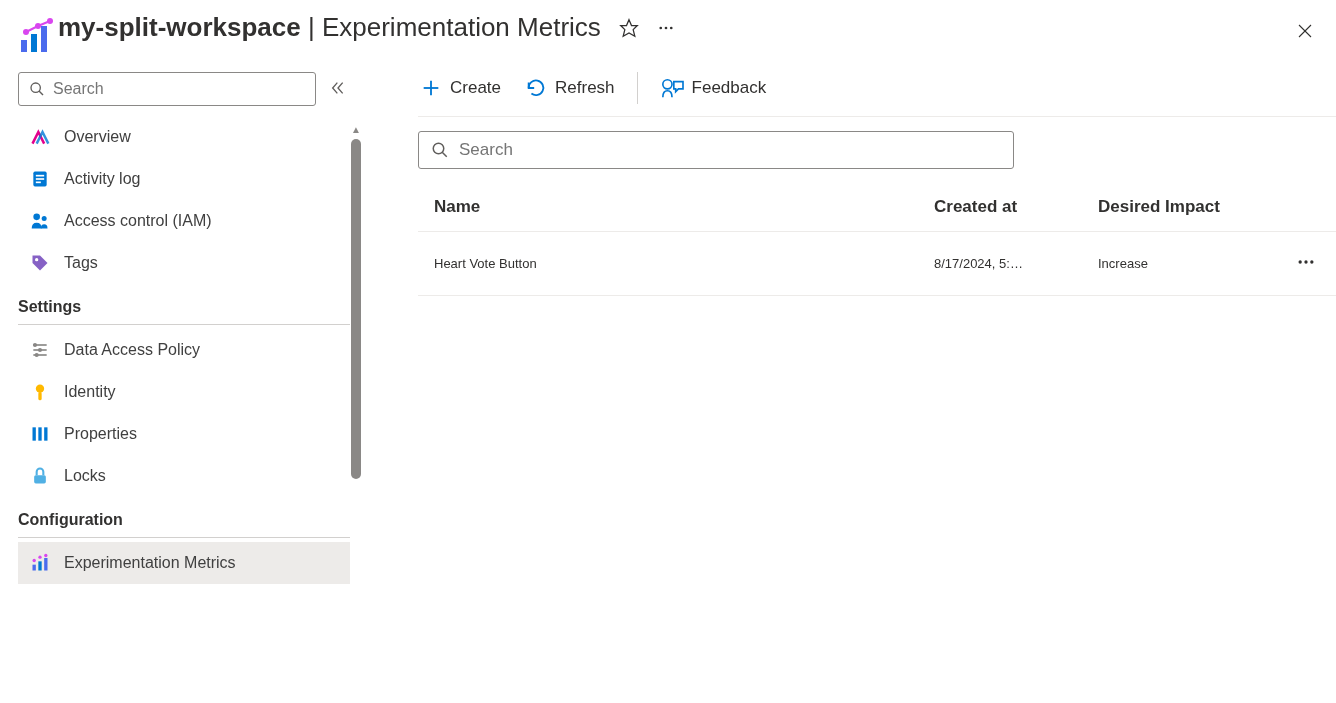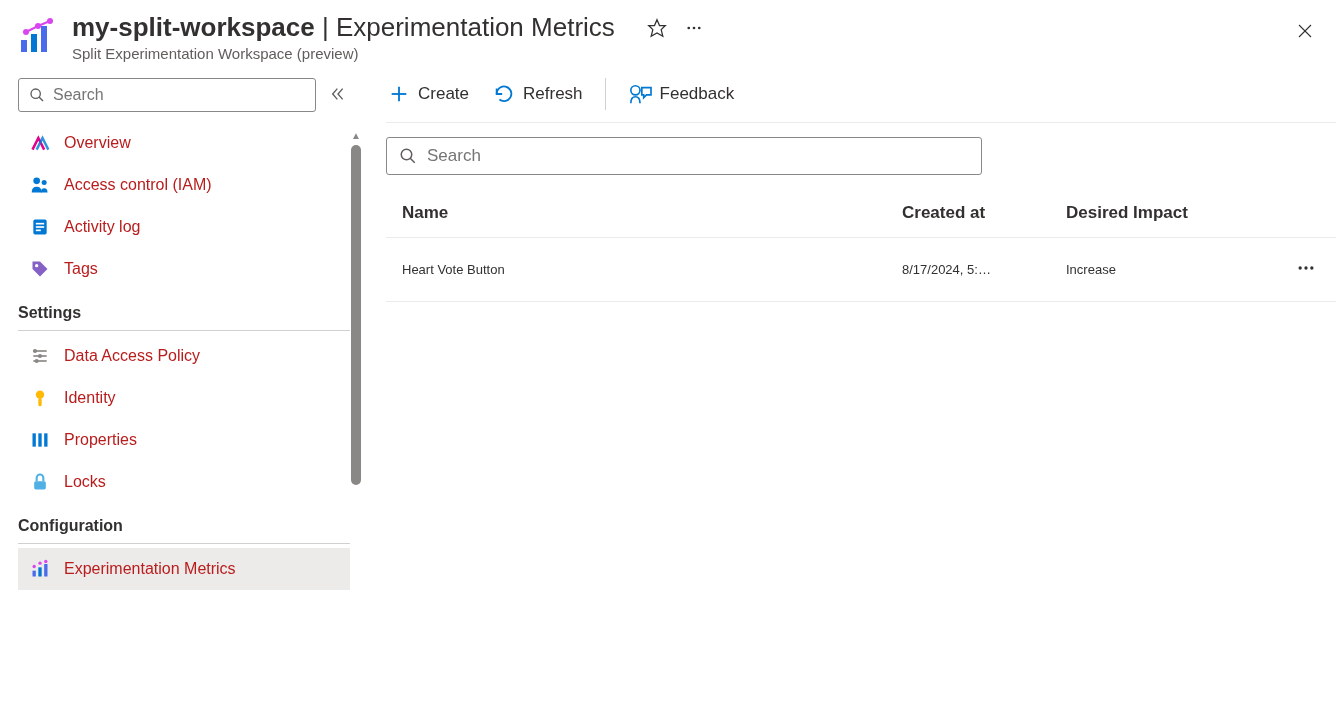--- a/index.html
+++ b/index.html
@@ -9,21 +9,20 @@
       color: #323130;
       background: #fff;
       width: 1336px;
       height: 703px;
       overflow: hidden;
     }
     .header {
       display: flex;
       align-items: flex-start;
       padding: 12px 18px 8px 18px;
-      gap: 14px;
     }
     .header-icon { width: 40px; height: 40px; flex-shrink: 0; margin-top: 4px; }
     .header-text { flex: 0 0 auto; }
     .header-title { font-size: 26px; font-weight: 400; color: #323130; }
     .header-title .bold { font-weight: 600; }
     .header-subtitle { font-size: 15px; color: #605e5c; margin-top: 2px; }
     .header-actions { display: flex; align-items: center; gap: 18px; margin-left: 18px; margin-top: 6px; }
     .close-btn { margin-left: auto; margin-top: 6px; padding: 4px; cursor: pointer; }
     .content { display: flex; height: calc(100% - 80px); }
     .sidebar { width: 362px; padding: 8px 0 0 18px; position: relative; }
@@ -47,21 +46,21 @@
       background: transparent;
     }
     .collapse-btn { cursor: pointer; padding: 4px; }
     .nav-item {
       display: flex;
       align-items: center;
       gap: 14px;
       padding: 11px 12px;
       cursor: pointer;
       font-size: 16px;
-      color: #b91c1c;
+      color: #404040;
     }
     .nav-item.active { background: #edebe9; }
     .nav-icon { width: 20px; height: 20px; flex-shrink: 0; display: flex; align-items: center; justify-content: center; }
     .section-header {
       font-size: 16px;
       font-weight: 600;
       padding: 14px 0 6px 0;
       color: #323130;
     }
     .section-divider { border: none; border-top: 1px solid #d2d0ce; margin: 2px 0 4px 0; }
@@ -73,21 +72,21 @@
       height: 480px;
     }
     .scroll-arrow { text-align: center; color: #8a8886; font-size: 10px; }
     .scroll-thumb {
       background: #8a8886;
       width: 10px;
       height: 340px;
       border-radius: 5px;
       margin: 4px auto;
     }
-    .main { flex: 1; padding: 0 0 0 24px; }
+    .main { flex: 1; padding: 0 0 0 56px; }
     .toolbar {
       display: flex;
       align-items: center;
       gap: 20px;
       padding: 8px 0 12px 0;
       border-bottom: 1px solid #edebe9;
     }
     .toolbar-btn {
       display: flex;
       align-items: center;
@@ -144,21 +143,20 @@
       <circle cx="8" cy="16" r="3" fill="#d946ef"></circle>
       <circle cx="20" cy="10" r="3" fill="#d946ef"></circle>
       <circle cx="32" cy="5" r="3" fill="#d946ef"></circle>
       <path d="M8 16 L20 10 L32 5" stroke="#d946ef" stroke-width="2" fill="none"></path>
     </svg>
   </div>
   <div class="header-text">
     <div class="header-title">
       <span class="bold">my-split-workspace</span><span> | </span><span>Experimentation Metrics</span>
     </div>
-    <div class="header-subtitle">Split Experimentation Workspace (preview)</div>
   </div>
   <div class="header-actions">
     <span class="star-icon">
       <svg width="20" height="20" viewBox="0 0 24 24" fill="none" stroke="#323130" stroke-width="1.5">
           <polygon points="12,2 15,9 22,9 17,14 19,22 12,18 5,22 7,14 2,9 9,9"></polygon>
         </svg>
     </span>
     <span class="more-icon">
       <svg width="18" height="18" viewBox="0 0 24 24" fill="#323130">
           <circle cx="5" cy="12" r="1.8"></circle>
@@ -198,39 +196,39 @@
         <span class="nav-icon">
           <svg width="20" height="20" viewBox="0 0 24 24">
               <path d="M3 20 L10 6 L17 20" fill="none" stroke="#e3008c" stroke-width="3"></path>
               <path d="M8 20 L15 6 L22 20" fill="none" stroke="#0078d4" stroke-width="3" opacity="0.8"></path>
             </svg>
         </span>
         <span>Overview</span>
       </div>
       <div class="nav-item">
         <span class="nav-icon">
+          <svg width="20" height="20" viewBox="0 0 24 24">
+              <rect x="4" y="3" width="16" height="18" rx="2" fill="#0078d4"></rect>
+              <rect x="7" y="7" width="10" height="2" fill="#fff"></rect>
+              <rect x="7" y="11" width="10" height="2" fill="#fff"></rect>
+              <rect x="7" y="15" width="6" height="2" fill="#fff"></rect>
+            </svg>
+        </span>
+        <span>Activity log</span>
+      </div>
+      <div class="nav-item">
+        <span class="nav-icon">
           <svg width="20" height="20" viewBox="0 0 24 24" fill="#0078d4">
               <circle cx="8" cy="7" r="4"></circle>
               <path d="M2 21 Q2 14 8 14 Q14 14 14 21"></path>
               <circle cx="17" cy="9" r="3"></circle>
               <path d="M13 21 Q13 16 17 16 Q21 16 21 21"></path>
             </svg>
         </span>
         <span>Access control (IAM)</span>
-      </div>
-      <div class="nav-item">
-        <span class="nav-icon">
-          <svg width="20" height="20" viewBox="0 0 24 24">
-              <rect x="4" y="3" width="16" height="18" rx="2" fill="#0078d4"></rect>
-              <rect x="7" y="7" width="10" height="2" fill="#fff"></rect>
-              <rect x="7" y="11" width="10" height="2" fill="#fff"></rect>
-              <rect x="7" y="15" width="6" height="2" fill="#fff"></rect>
-            </svg>
-        </span>
-        <span>Activity log</span>
       </div>
       <div class="nav-item">
         <span class="nav-icon">
           <svg width="20" height="20" viewBox="0 0 24 24">
               <path d="M3 3 L12 3 L21 12 L12 21 L3 12 Z" fill="#8661c5"></path>
               <circle cx="8" cy="8" r="2" fill="#fff"></circle>
             </svg>
         </span>
         <span>Tags</span>
       </div>

